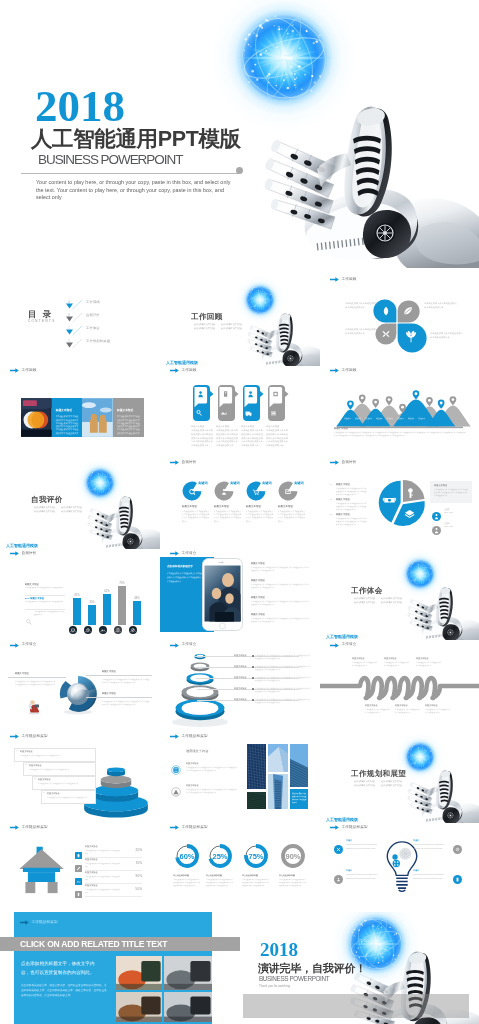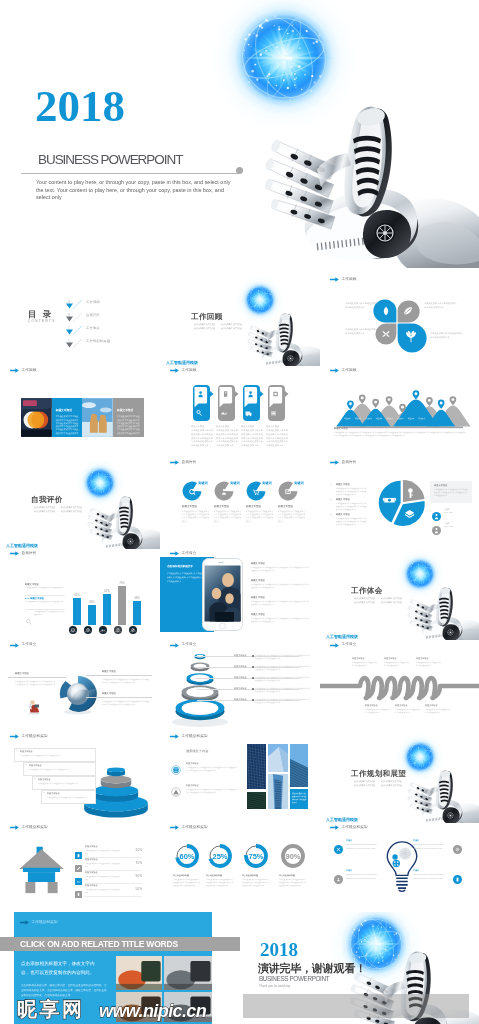--- a/index.html
+++ b/index.html
@@ -266,20 +266,21 @@
               <circle cx="57.24" cy="49.06" r="0.42" fill="#ffffff" fill-opacity="0.58"></circle>
               <circle cx="57.10" cy="21.77" r="0.58" fill="#ffffff" fill-opacity="0.65"></circle>
               <circle cx="68.09" cy="64.28" r="0.72" fill="#ffffff" fill-opacity="0.68"></circle>
               <circle cx="65.41" cy="77.22" r="0.61" fill="#ffffff" fill-opacity="0.77"></circle>
               <circle cx="52.15" cy="46.23" r="0.50" fill="#ffffff" fill-opacity="0.78"></circle>
             </g>
           </svg>
         </div>
     </div>
     <div class="cv-year">2018</div>
+    <div class="cv-title">人工智能通用PPT模版</div>
     <div class="cv-sub">BUSINESS POWERPOINT</div>
     <div class="cv-rule"></div>
     <div class="cv-dot"></div>
     <div class="cv-body">Your content to play here, or through your copy, paste in this box, and select only the text. Your content to play here, or through your copy, paste in this box, and select only</div>
   </div>
 
   <div id="grid">
       <div class="s" style="left:0px;top:276.0px;width:160px;">
         <div class="sec-ttl" style="left:28px;top:33px;font-size:8.5px;letter-spacing:2px;color:#4e4e4e;">目  录</div>
         <div class="sec-sub" style="left:28px;top:43px;font-size:3px;letter-spacing:1.4px;color:#8d8d8d;">CONTENTS</div>
@@ -2138,21 +2139,21 @@
       </div>
       <div class="s" style="left:0px;top:912px;width:240px;height:112px;">
         <div style="position:absolute;left:14px;top:0;width:198px;height:112px;background:#29a8e0;"></div>
         <div class="hd" style="left:20px;top:8px;">
           <svg class="arw" viewBox="0 0 22 12">
             <path d="M0 4 H13 V0.5 L21.5 6 L13 11.5 V8 H0 Z" fill="#0b6ea0"></path>
           </svg>
           <div class="htx" style="color:#bde3f7;">工作规划和展望</div>
         </div>
         <div style="position:absolute;left:0;top:25px;width:240px;height:14px;background:#a3a3a3;"></div>
-        <div style="position:absolute;left:20px;top:27px;font-size:8.5px;font-weight:700;color:#ffffff;letter-spacing:-0.2px;white-space:nowrap;font-family:&quot;Liberation Sans&quot;,sans-serif;">CLICK ON ADD RELATED TITLE WORDS</div>
+        <div style="position:absolute;left:20px;top:27px;font-size:8.5px;font-weight:700;color:#ffffff;letter-spacing:-0.2px;white-space:nowrap;font-family:&quot;Liberation Sans&quot;,sans-serif;">CLICK ON ADD RELATED TITLE TEXT</div>
         <div style="position:absolute;left:21px;top:48px;width:82px;font-size:4.6px;color:#ffffff;line-height:1.9;">点击添加相关标题文字，修改文字内容，也可以直接复制你的内容到此。</div>
         <div style="position:absolute;left:21px;top:72px;width:86px;font-size:2.6px;color:#cfeafa;line-height:1.85;">点击添加相关标题文字，修改文字内容，也可以直接复制你的内容到此。点击添加相关标题文字。点击添加相关标题文字，修改文字内容，也可以直接复制你的内容到此。点击添加相关标题文字。</div>
         <div style="position:absolute;left:116px;top:44px;width:46px;height:34px;overflow:hidden;"><svg viewBox="0 0 46 34" style="width:100%;height:100%">
             <rect width="46" height="34" fill="#e8ddcf"></rect>
             <ellipse cx="16.099999999999998" cy="23.799999999999997" rx="13.799999999999999" ry="9.520000000000001" fill="#d85a2a"></ellipse>
             <rect x="25.3" y="5.1" width="19.32" height="20.4" rx="2" fill="#2b3d2e"></rect>
             <rect x="0" y="27.88" width="46" height="6.12" fill="#2b3d2e" opacity=".55"></rect>
           </svg></div>
         <div style="position:absolute;left:164px;top:44px;width:48px;height:34px;overflow:hidden;"><svg viewBox="0 0 48 34" style="width:100%;height:100%">
             <rect width="48" height="34" fill="#cfd3d6"></rect>
@@ -2389,26 +2390,20 @@
                 <circle cx="57.24" cy="49.06" r="0.42" fill="#ffffff" fill-opacity="0.58"></circle>
                 <circle cx="57.10" cy="21.77" r="0.58" fill="#ffffff" fill-opacity="0.65"></circle>
                 <circle cx="68.09" cy="64.28" r="0.72" fill="#ffffff" fill-opacity="0.68"></circle>
                 <circle cx="65.41" cy="77.22" r="0.61" fill="#ffffff" fill-opacity="0.77"></circle>
                 <circle cx="52.15" cy="46.23" r="0.50" fill="#ffffff" fill-opacity="0.78"></circle>
               </g>
             </svg>
           </div>
         </div>
         <div style="position:absolute;left:20px;top:28px;font-family:&quot;Liberation Serif&quot;,serif;font-size:19px;font-weight:700;color:#1194d4;line-height:1;">2018</div>
-        <div style="position:absolute;left:18px;top:49px;font-size:11px;font-weight:700;color:#3b3b3b;letter-spacing:-0.2px;white-space:nowrap;">演讲完毕，谢谢观看！</div>
+        <div style="position:absolute;left:18px;top:49px;font-size:11px;font-weight:700;color:#3b3b3b;letter-spacing:-0.2px;white-space:nowrap;">演讲完毕，自我评价！</div>
         <div style="position:absolute;left:19px;top:63px;font-size:6.4px;color:#6b6c70;letter-spacing:-0.4px;white-space:nowrap;">BUSINESS POWERPOINT</div>
         <div style="position:absolute;left:19px;top:72px;font-size:3px;color:#9b9b9b;">Thank you for watching</div>
       </div>
     </div>
 
-<div style="position:absolute;left:0;top:978px;width:479px;height:46px;pointer-events:none;"><svg width="479" height="46" viewBox="0 0 479 46" style="overflow:visible">
-        <g>
-          <text x="17" y="38" font-size="20" font-weight="700" letter-spacing="2.5" fill="#ffffff" stroke="#262626" stroke-width="1.1" paint-order="stroke" font-family="Liberation Sans, sans-serif">昵享网</text>
-          <text x="99" y="39" font-size="18" font-weight="700" font-style="italic" letter-spacing="-0.6" fill="#ffffff" stroke="#262626" stroke-width="0.9" paint-order="stroke" font-family="Liberation Sans, sans-serif">www.nipic.cn</text>
-        </g>
-      </svg></div>
     <div style="position:absolute;left:243px;top:994px;width:226px;height:24px;background:rgba(140,140,140,.45);pointer-events:none;"></div>
   </div>
 
 </body></html>

